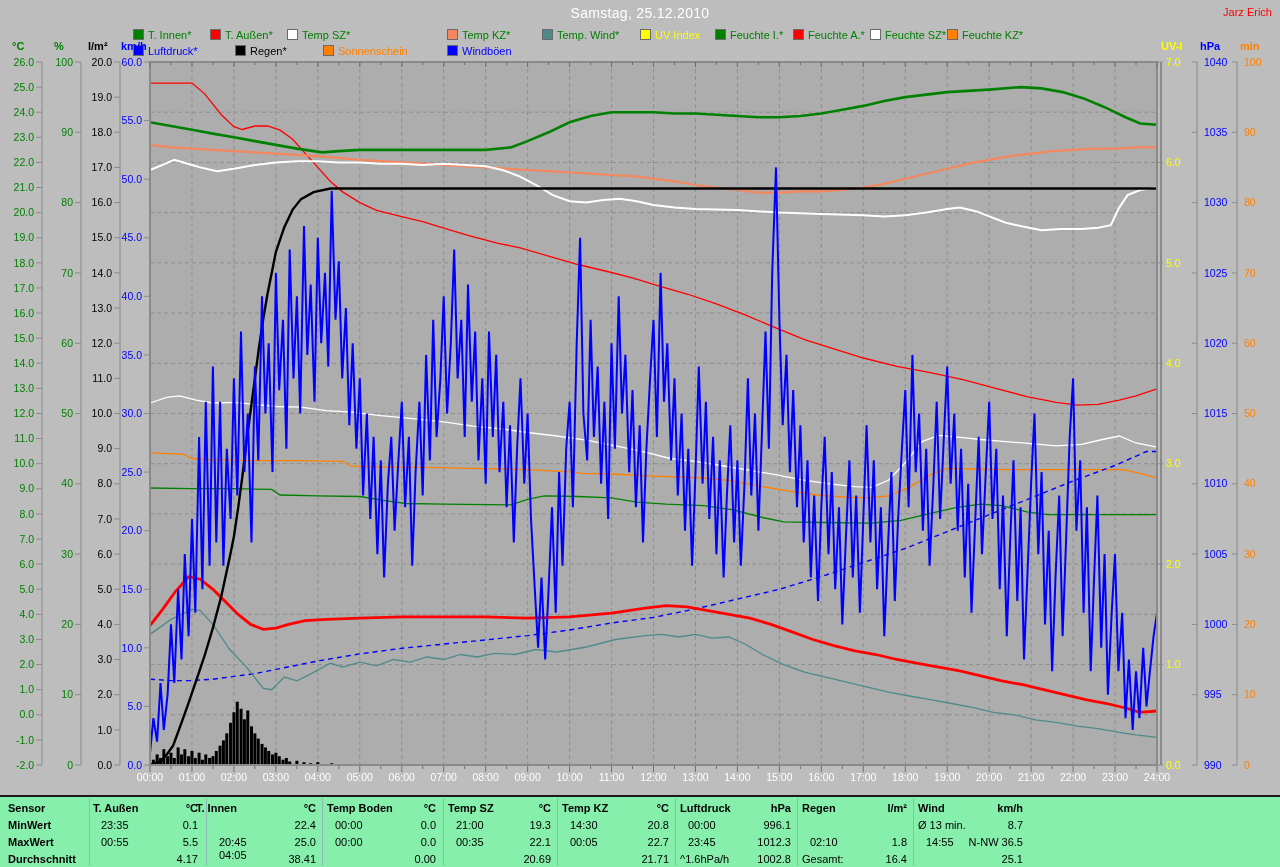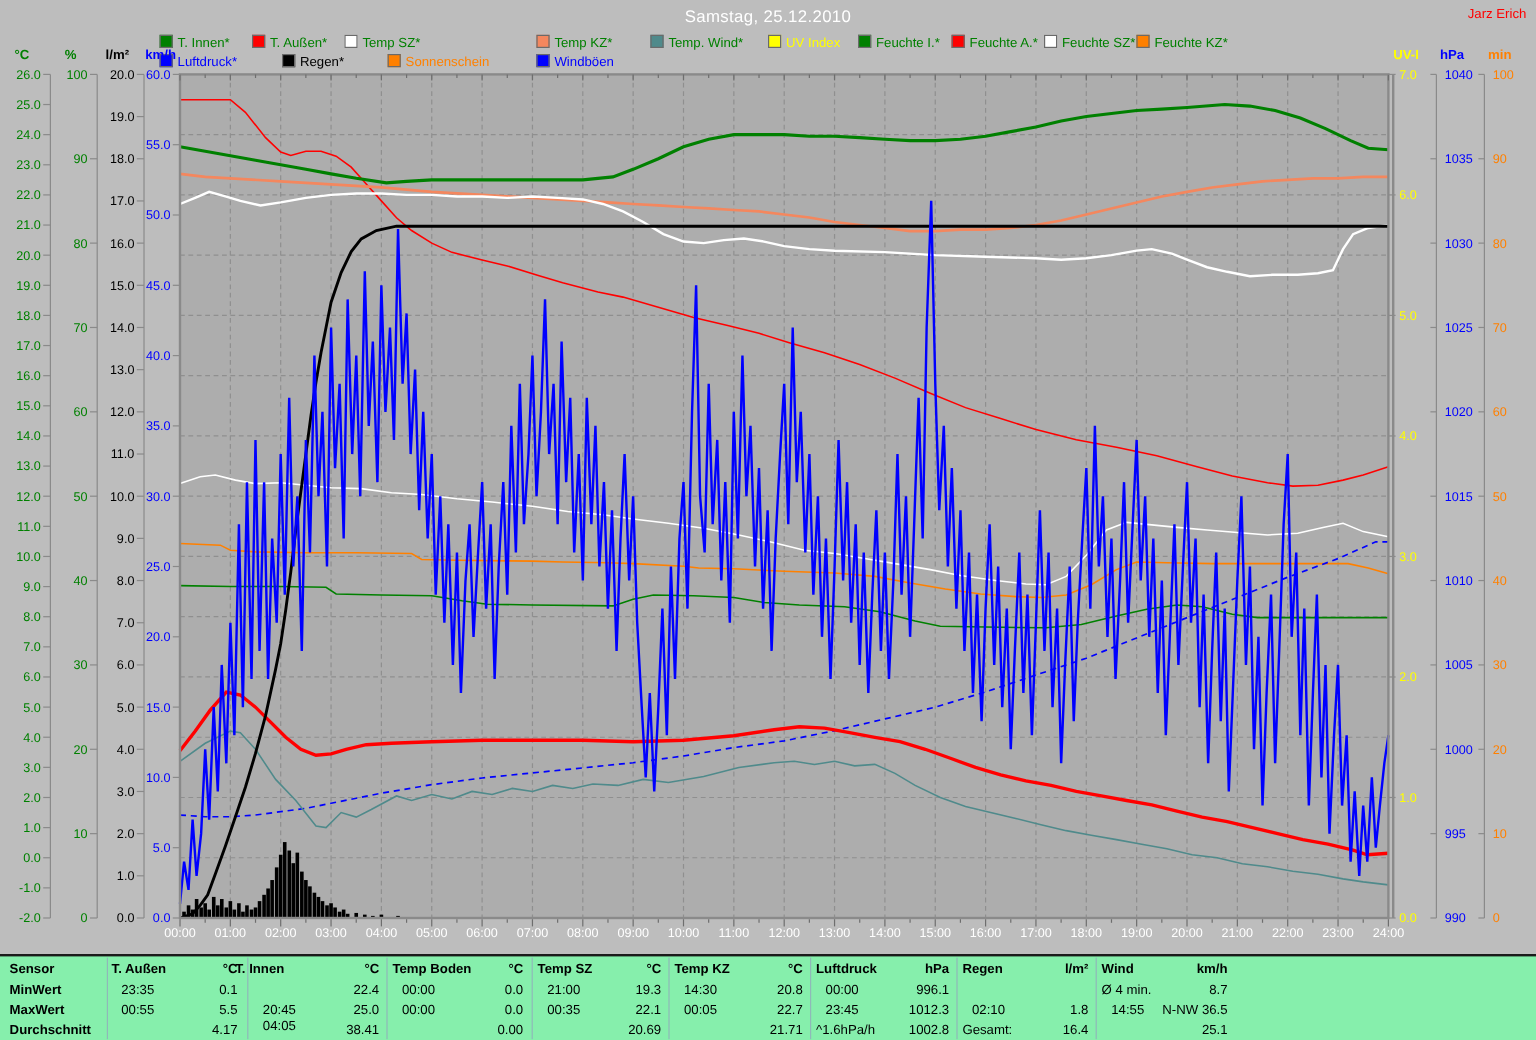--- a/index.html
+++ b/index.html
@@ -568,19 +568,19 @@
       <div class="cell" style="left: 680px; top: 54px;">^1.6hPa/h</div>
       <div class="cell r" style="left: 680px; top: 54px; width: 111px;">1002.8</div>
       <div class="cell b" style="left: 802px; top: 3px;">Regen</div>
       <div class="cell b r" style="left: 802px; top: 3px; width: 105px;">l/m²</div>
       <div class="cell" style="left: 810px; top: 37px;">02:10</div>
       <div class="cell r" style="left: 802px; top: 37px; width: 105px;">1.8</div>
       <div class="cell" style="left: 802px; top: 54px;">Gesamt:</div>
       <div class="cell r" style="left: 802px; top: 54px; width: 105px;">16.4</div>
       <div class="cell b" style="left: 918px; top: 3px;">Wind</div>
       <div class="cell b r" style="left: 918px; top: 3px; width: 105px;">km/h</div>
-      <div class="cell" style="left: 918px; top: 20px;">Ø 4 min.</div>
+      <div class="cell" style="left: 918px; top: 20px;">Ø 13 min.</div>
       <div class="cell r" style="left: 918px; top: 20px; width: 105px;">8.7</div>
       <div class="cell" style="left: 926px; top: 37px;">14:55</div>
       <div class="cell r" style="left: 918px; top: 37px; width: 105px;">N-NW 36.5</div>
       <div class="cell r" style="left: 918px; top: 54px; width: 105px;">25.1</div>
     </div>
 </div>
 
 </body></html>

